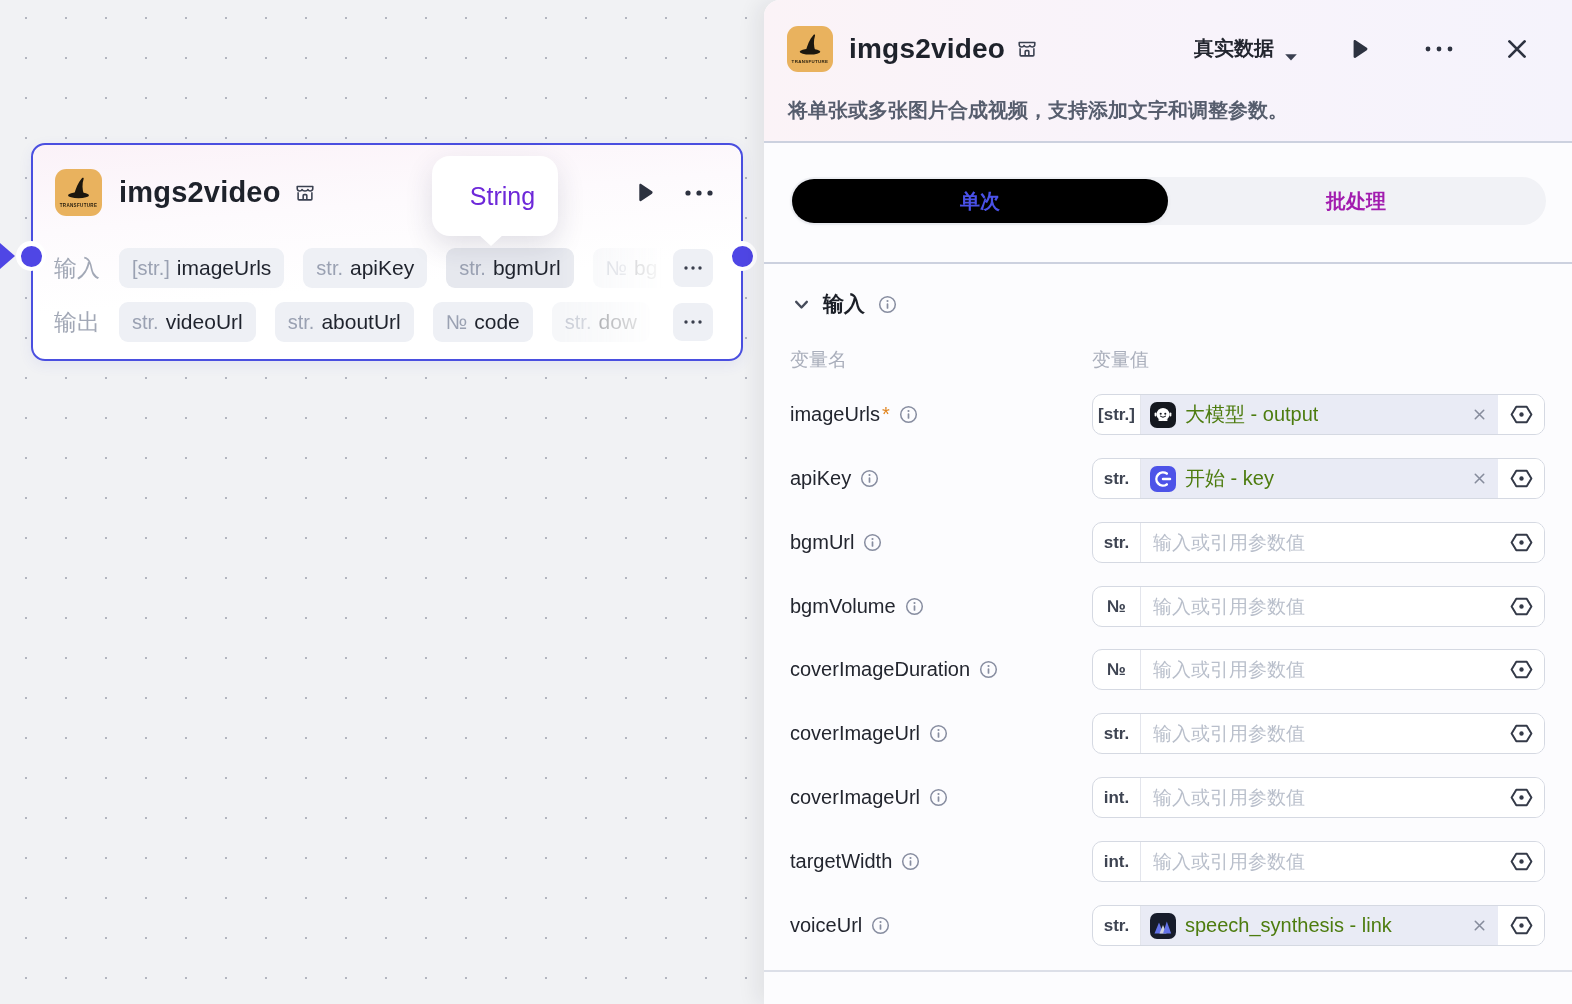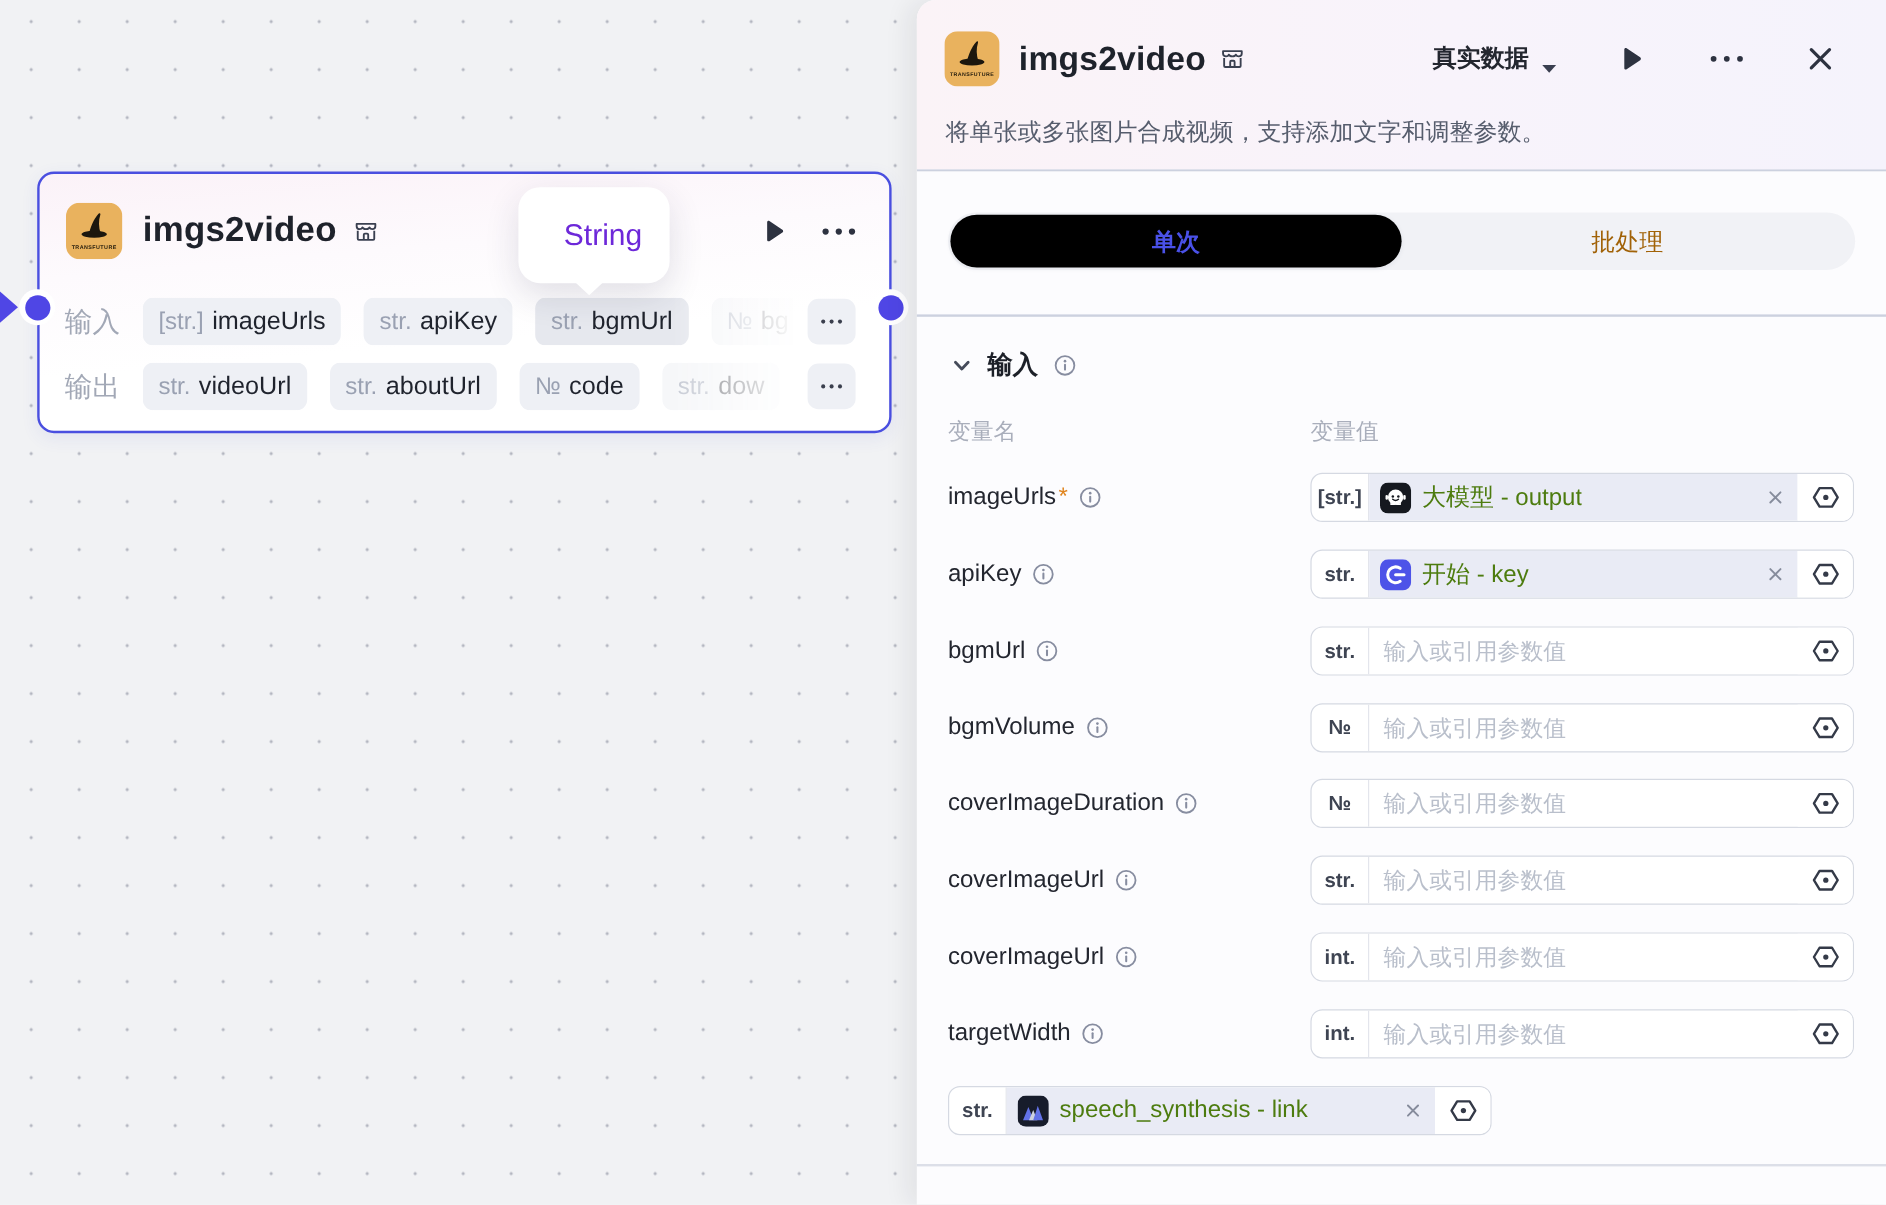--- a/index.html
+++ b/index.html
@@ -73,25 +73,25 @@
   }
   .ph-row{display:flex;align-items:center;height:47px;}
   .ph-appicon{width:46px;height:46px;flex:none;}
   .ph-title{margin-left:16px;font-size:28px;font-weight:700;color:#1e222b;letter-spacing:.2px;}
   .ph-store{margin-left:11px;display:flex;align-items:center;}
   .ph-dropdown{margin-left:auto;display:flex;align-items:flex-end;gap:10px;cursor:pointer;}
   .ph-dropdown-label{font-size:20px;font-weight:700;color:#23262f;}
   .ph-play{margin-left:48px;}
   .ph-more{margin-left:52px;}
   .ph-close{margin-left:50px;}
-  .ph-desc{margin-top:25px;margin-left:1px;font-size:20px;color:#565d6d;}
+  .ph-desc{margin-top:25px;margin-left:1px;font-size:20px;color:#565d6d;font-weight:bold;}
   .tabs{position:absolute;left:26px;top:177px;width:756px;height:48px;background:#f1f2f6;
     border-radius:24px;display:flex;box-sizing:border-box;padding:2px;}
-  .tab{flex:1;display:flex;align-items:center;justify-content:center;font-size:20px;font-weight:400;
-    color:#a16207;border-radius:22px;cursor:pointer;}
+  .tab{flex:1;display:flex;align-items:center;justify-content:center;font-size:20px;font-weight:700;
+    color:#a21caf;border-radius:22px;cursor:pointer;}
   .tab.active{background:#000000;color:#4a51e8;font-weight:700;box-shadow:0 1px 4px rgba(40,45,80,.08);}
   .divider2{position:absolute;left:0;top:262px;width:100%;height:2px;background:#ccd1df;}
   .divider3{position:absolute;left:0;top:970px;width:100%;height:2px;background:#dcdfe8;}
   .sect{position:absolute;left:29px;top:290px;display:flex;align-items:center;gap:13px;}
   .sect-title{font-size:21px;font-weight:700;color:#1c2028;}
   .colhead{position:absolute;top:347px;font-size:19px;color:#a9aebb;}
   .colhead.name{left:26px;}
   .colhead.value{left:328px;}
   
   .prow{position:absolute;left:26px;right:26px;height:41px;display:flex;align-items:center;}
@@ -509,20 +509,30 @@
       <span class="vhex">
           <svg width="25" height="25" viewBox="0 0 24 24">
             <polygon points="2.5,12 7,4.6 17,4.6 21.5,12 17,19.4 7,19.4" fill="none" stroke="#343a48" stroke-width="1.9" stroke-linejoin="round"></polygon>
             <circle cx="12" cy="12" r="2.1" fill="#343a48"></circle>
           </svg>
         </span>
     </div>
   </div>
 
   <div class="prow" style="top:905px">
+    <div class="plabel">
+      <span class="pname">voiceUrl</span>
+      <span class="info">
+          <svg width="19" height="19" viewBox="0 0 20 20">
+            <circle cx="10" cy="10" r="8.2" fill="none" stroke="#878da0" stroke-width="1.6"></circle>
+            <circle cx="10" cy="6.3" r="1.15" fill="#878da0"></circle>
+            <rect x="9.1" y="8.6" width="1.8" height="6" rx="0.9" fill="#878da0"></rect>
+          </svg>
+        </span>
+    </div>
     <div class="vbox">
       <span class="vtype">str.</span>
       <div class="vref">
         <span class="ricon">
           <svg width="26" height="26" viewBox="0 0 26 26">
               <rect width="26" height="26" rx="7" fill="#171c2b"></rect>
               <polygon points="4.5,20.5 9,9.5 13.5,20.5" fill="#6372e8"></polygon>
               <polygon points="9.5,20.5 13,12 16.5,20.5" fill="#cdd1de"></polygon>
               <polygon points="13,20.5 16.8,8.5 21.2,20.5" fill="#6372e8"></polygon>
             </svg>

